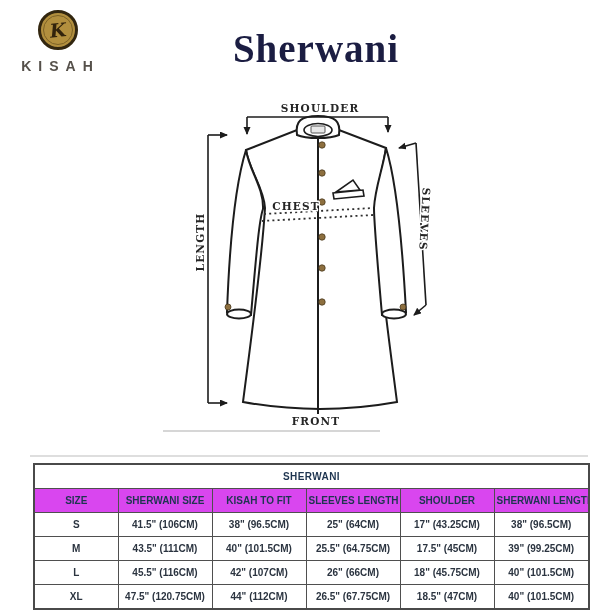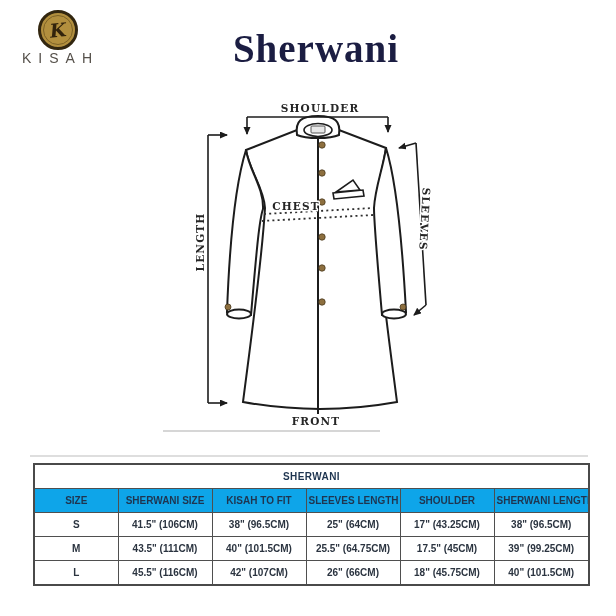--- a/index.html
+++ b/index.html
@@ -16,22 +16,22 @@
   .logo-circle::after{
     content:"";position:absolute;inset:2px;border-radius:50%;
     border:1px solid #7d6226;
   }
   .logo-k{
     position:absolute;inset:0;display:flex;align-items:center;justify-content:center;
     font-family:"DejaVu Serif",serif;font-weight:bold;font-style:italic;
     font-size:19px;color:#32230c;transform:rotate(-6deg);line-height:1;
   }
   .logo-word{
-    font-size:14px;letter-spacing:7px;color:#55504a;
-    font-family:"Liberation Sans",sans-serif;text-indent:5px;
+    margin-top:8px;font-size:14px;letter-spacing:7px;color:#55504a;
+    font-family:"Liberation Sans",sans-serif;text-indent:5px;font-weight:bold;
   }
   
   .page-title{
     position:absolute;left:0;top:26px;width:100%;text-align:center;
     padding-left:16px;box-sizing:border-box;
     font-family:"Liberation Serif",serif;font-weight:bold;
     font-size:39px;color:#1b1d42;letter-spacing:1px;
   }
   
   .diagram{position:absolute;left:150px;top:88px;width:330px;height:350px;}
@@ -48,21 +48,21 @@
     border-collapse:collapse;table-layout:fixed;
     font-family:"Liberation Sans",sans-serif;
   }
   table.size-table td,table.size-table th{
     border:1px solid #4f4f4f;height:23px;text-align:center;vertical-align:middle;
     font-size:10px;font-weight:bold;color:#2b3440;padding:0 2px;overflow:hidden;
     white-space:nowrap;
   }
   table.size-table{border:2px solid #4a4a4a;}
   tr.tbl-title td{background:#ffffff;color:#1f3550;letter-spacing:.4px;}
-  tr.tbl-head td{background:#0ea5e9;color:#1f3550;}
+  tr.tbl-head td{background:#d946ef;color:#1f3550;}
 </style>
 </head>
 <body>
 
 <div class="canvas">
 
   <div class="logo">
     <div class="logo-circle">
       <div class="logo-k">K</div>
     </div>
@@ -179,16 +179,24 @@
           <td>39" (99.25CM)</td>
         </tr>
         <tr>
           <td>L</td>
           <td>45.5" (116CM)</td>
           <td>42" (107CM)</td>
           <td>26" (66CM)</td>
           <td>18" (45.75CM)</td>
           <td>40" (101.5CM)</td>
         </tr>
+        <tr>
+          <td>XL</td>
+          <td>47.5" (120.75CM)</td>
+          <td>44" (112CM)</td>
+          <td>26.5" (67.75CM)</td>
+          <td>18.5" (47CM)</td>
+          <td>40" (101.5CM)</td>
+        </tr>
       </tbody>
   </table>
 
 </div>
 
 </body></html>

